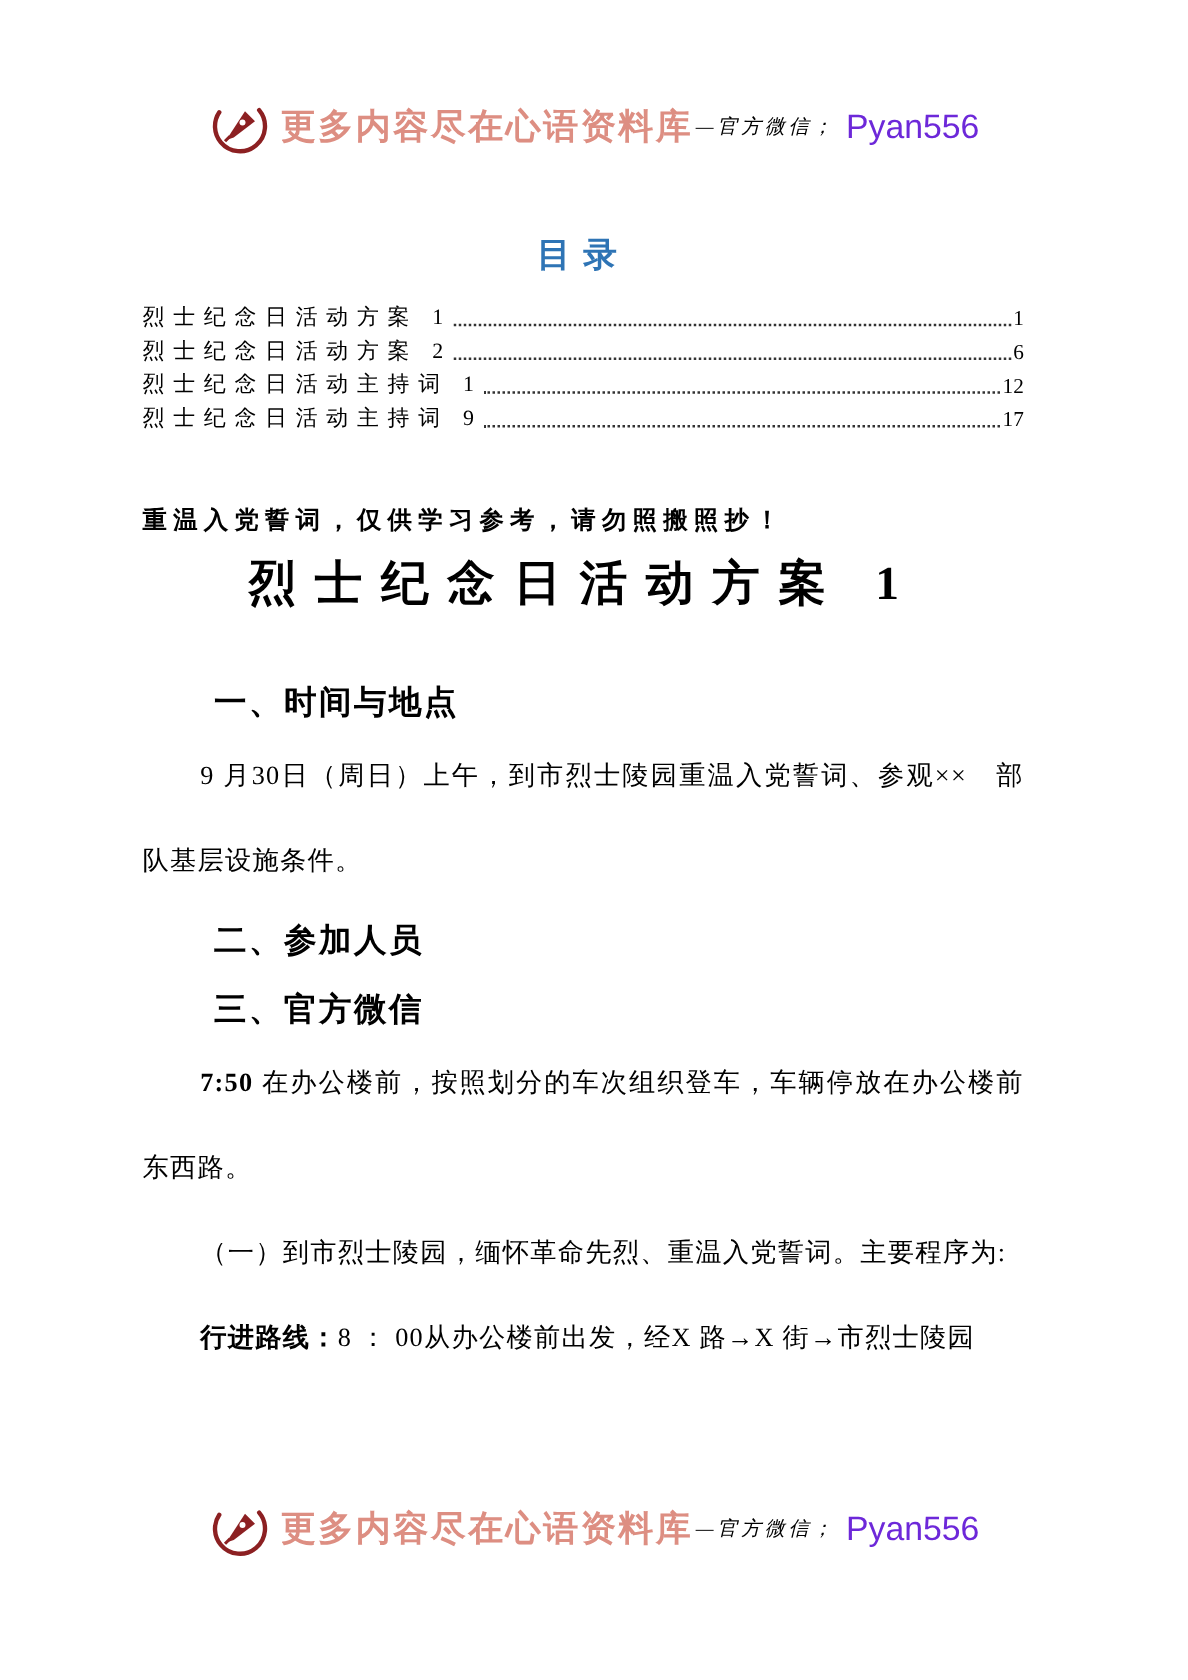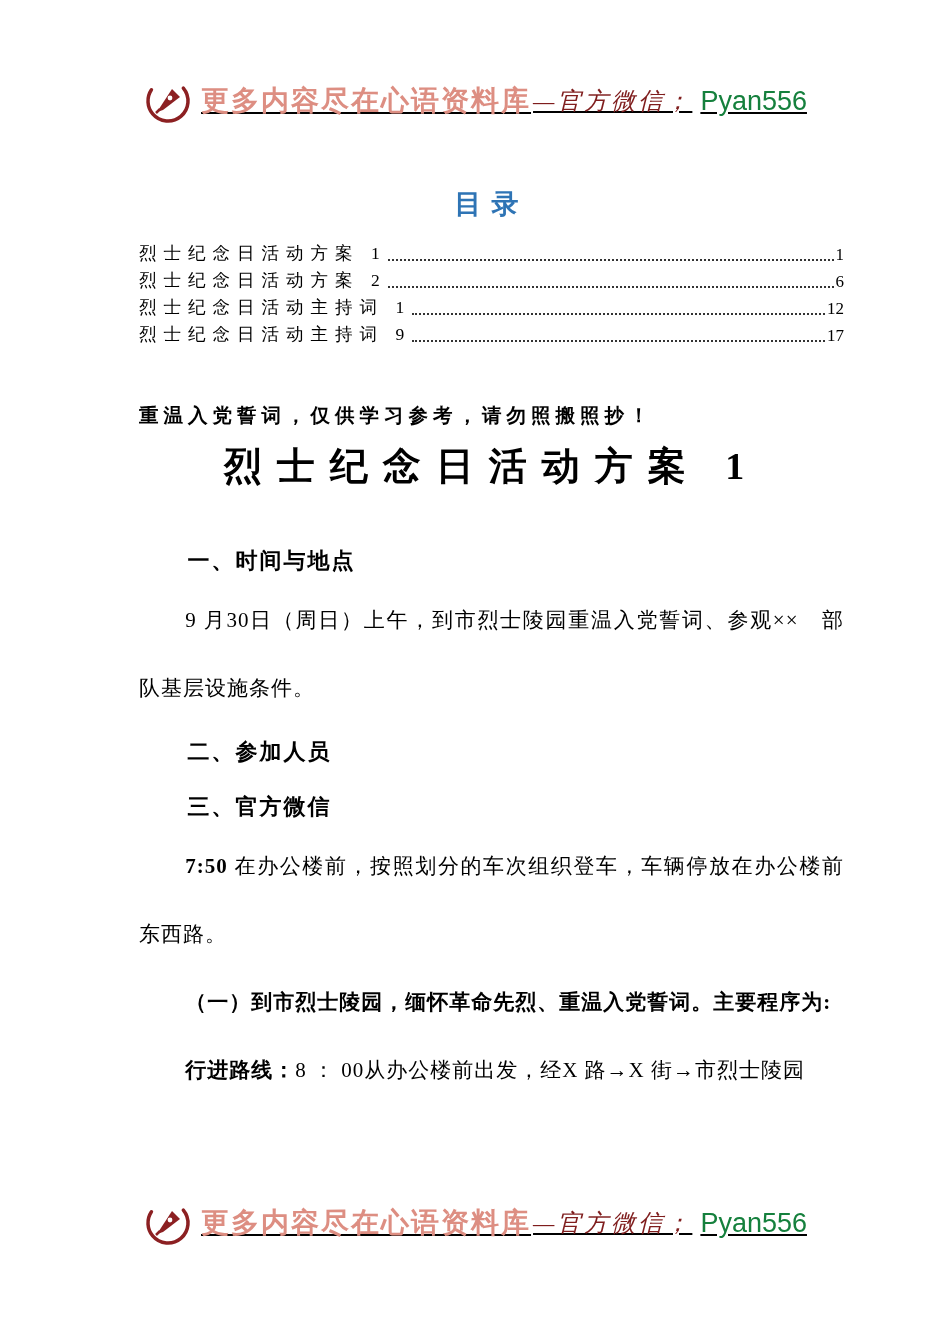--- a/index.html
+++ b/index.html
@@ -8,57 +8,56 @@
     width: 950px;
     height: 1344px;
     margin: 0 auto;
     background: #ffffff;
     font-family: "Liberation Serif", serif;
     color: #000000;
     overflow: hidden;
   }
   .content {
     position: absolute;
-    left: 139px;
+    left: 114px;
     top: 0;
     width: 705px;
   }
 
   
   .watermark {
     position: absolute;
     left: 0;
     width: 950px;
     display: flex;
     justify-content: center;
     align-items: center;
-    text-decoration: underline;
   }
   .watermark.top { top: 76px; }
   .watermark.bottom { top: 1198px; }
   .wm-logo { width: 50px; height: 50px; margin-right: 8px; flex: 0 0 auto; }
   .wm-main {
     font-size: 28px;
     font-weight: bold;
     color: #dd8e82;
     letter-spacing: 2px;
     font-family: "Liberation Serif", serif;
   }
   .wm-label {
-    font-size: 24px;
-    color: #7f1d1d;
+    font-size: 16px;
+    color: #000000;
     font-style: italic;
     letter-spacing: 3px;
     margin-left: 2px;
     font-family: "Liberation Serif", serif;
     text-align: right;
   }
   .wm-id {
     font-size: 27px;
-    color: #15803d;
+    color: #6d28d9;
     margin-left: 8px;
     font-family: "Liberation Sans", sans-serif;
   }
 
   
   .toc-title {
     margin-top: 186px;
     text-align: center;
     font-size: 27px;
     font-weight: bold;
@@ -97,34 +96,34 @@
     font-weight: bold;
     letter-spacing: 15px;
   }
 
   
   .body { margin-top: 44px; }
   .sec-heading {
     margin: 5px 0 0 0;
     font-family: "Liberation Sans", sans-serif;
     font-weight: bold;
-    font-size: 22px;
+    font-size: 26px;
     line-height: 50px;
     text-indent: 2.2em;
     letter-spacing: 2px;
   }
   .para {
     margin: 0;
     font-size: 21px;
     line-height: 68px;
     text-indent: 2.2em;
     text-align: justify;
     letter-spacing: 1px;
   }
-  .para.bold { font-weight: bold; }
+  .para.bold { font-weight: normal; }
   .b { font-weight: bold; }
 </style>
 </head>
 <body>
 
 <div class="page">
 
   <div class="watermark top">
     <svg class="wm-logo" viewBox="0 0 50 50">
       <circle cx="25" cy="25" r="20" fill="none" stroke="#8c2022" stroke-width="3.5" stroke-dasharray="88 38" stroke-linecap="round" transform="rotate(-40 25 25)"></circle>

